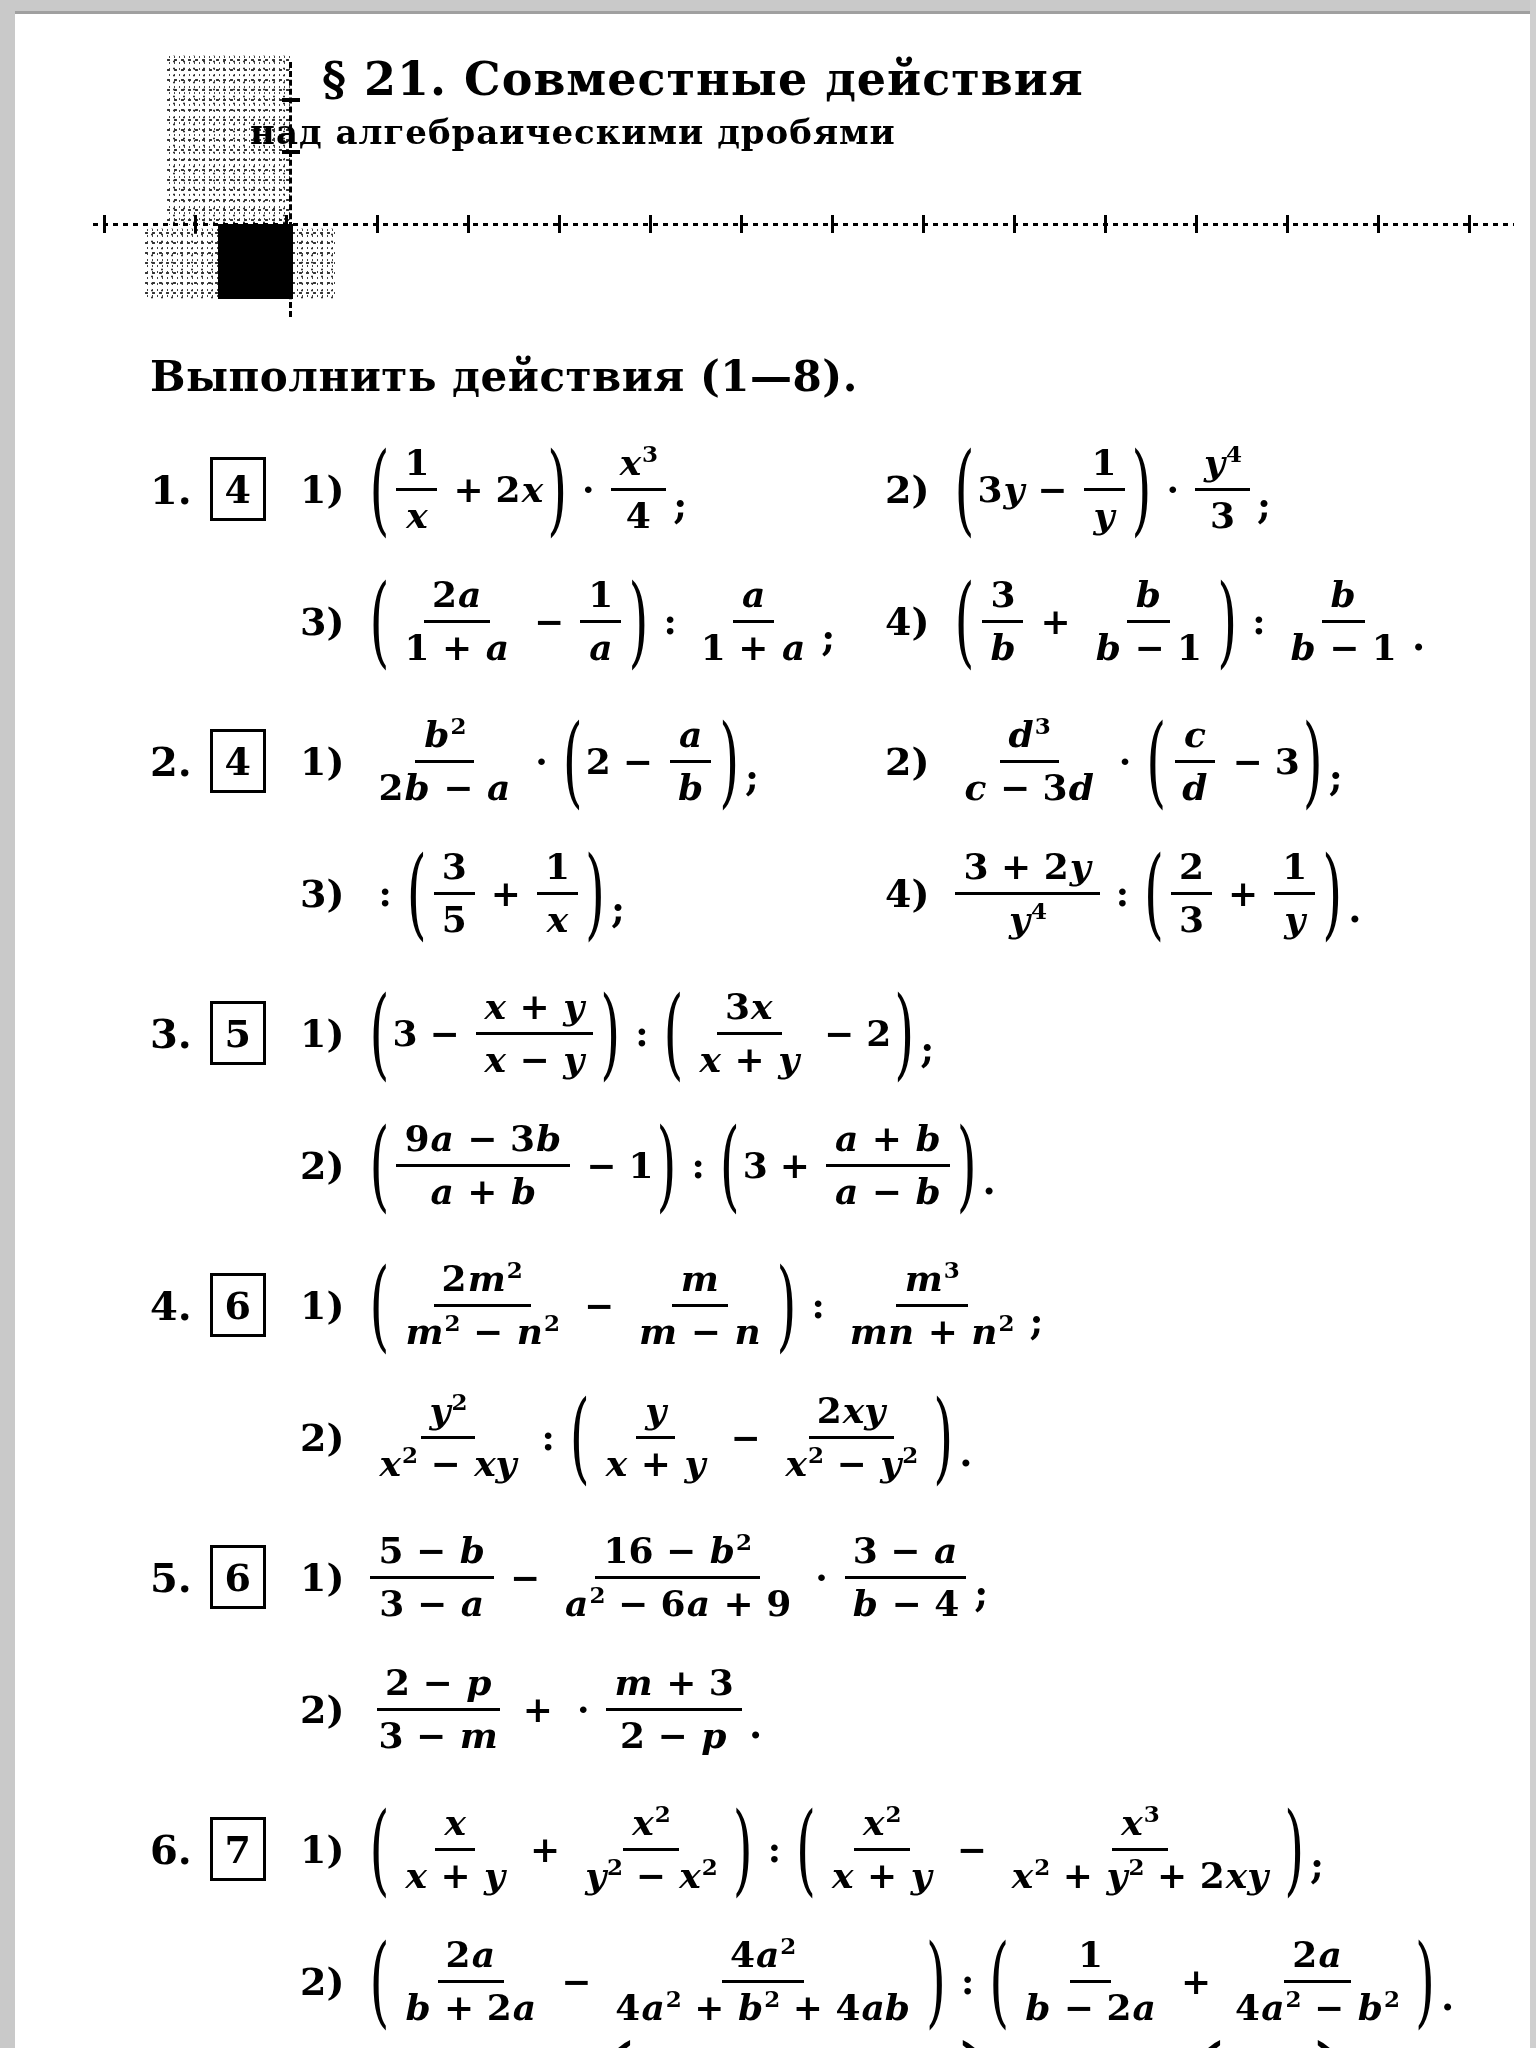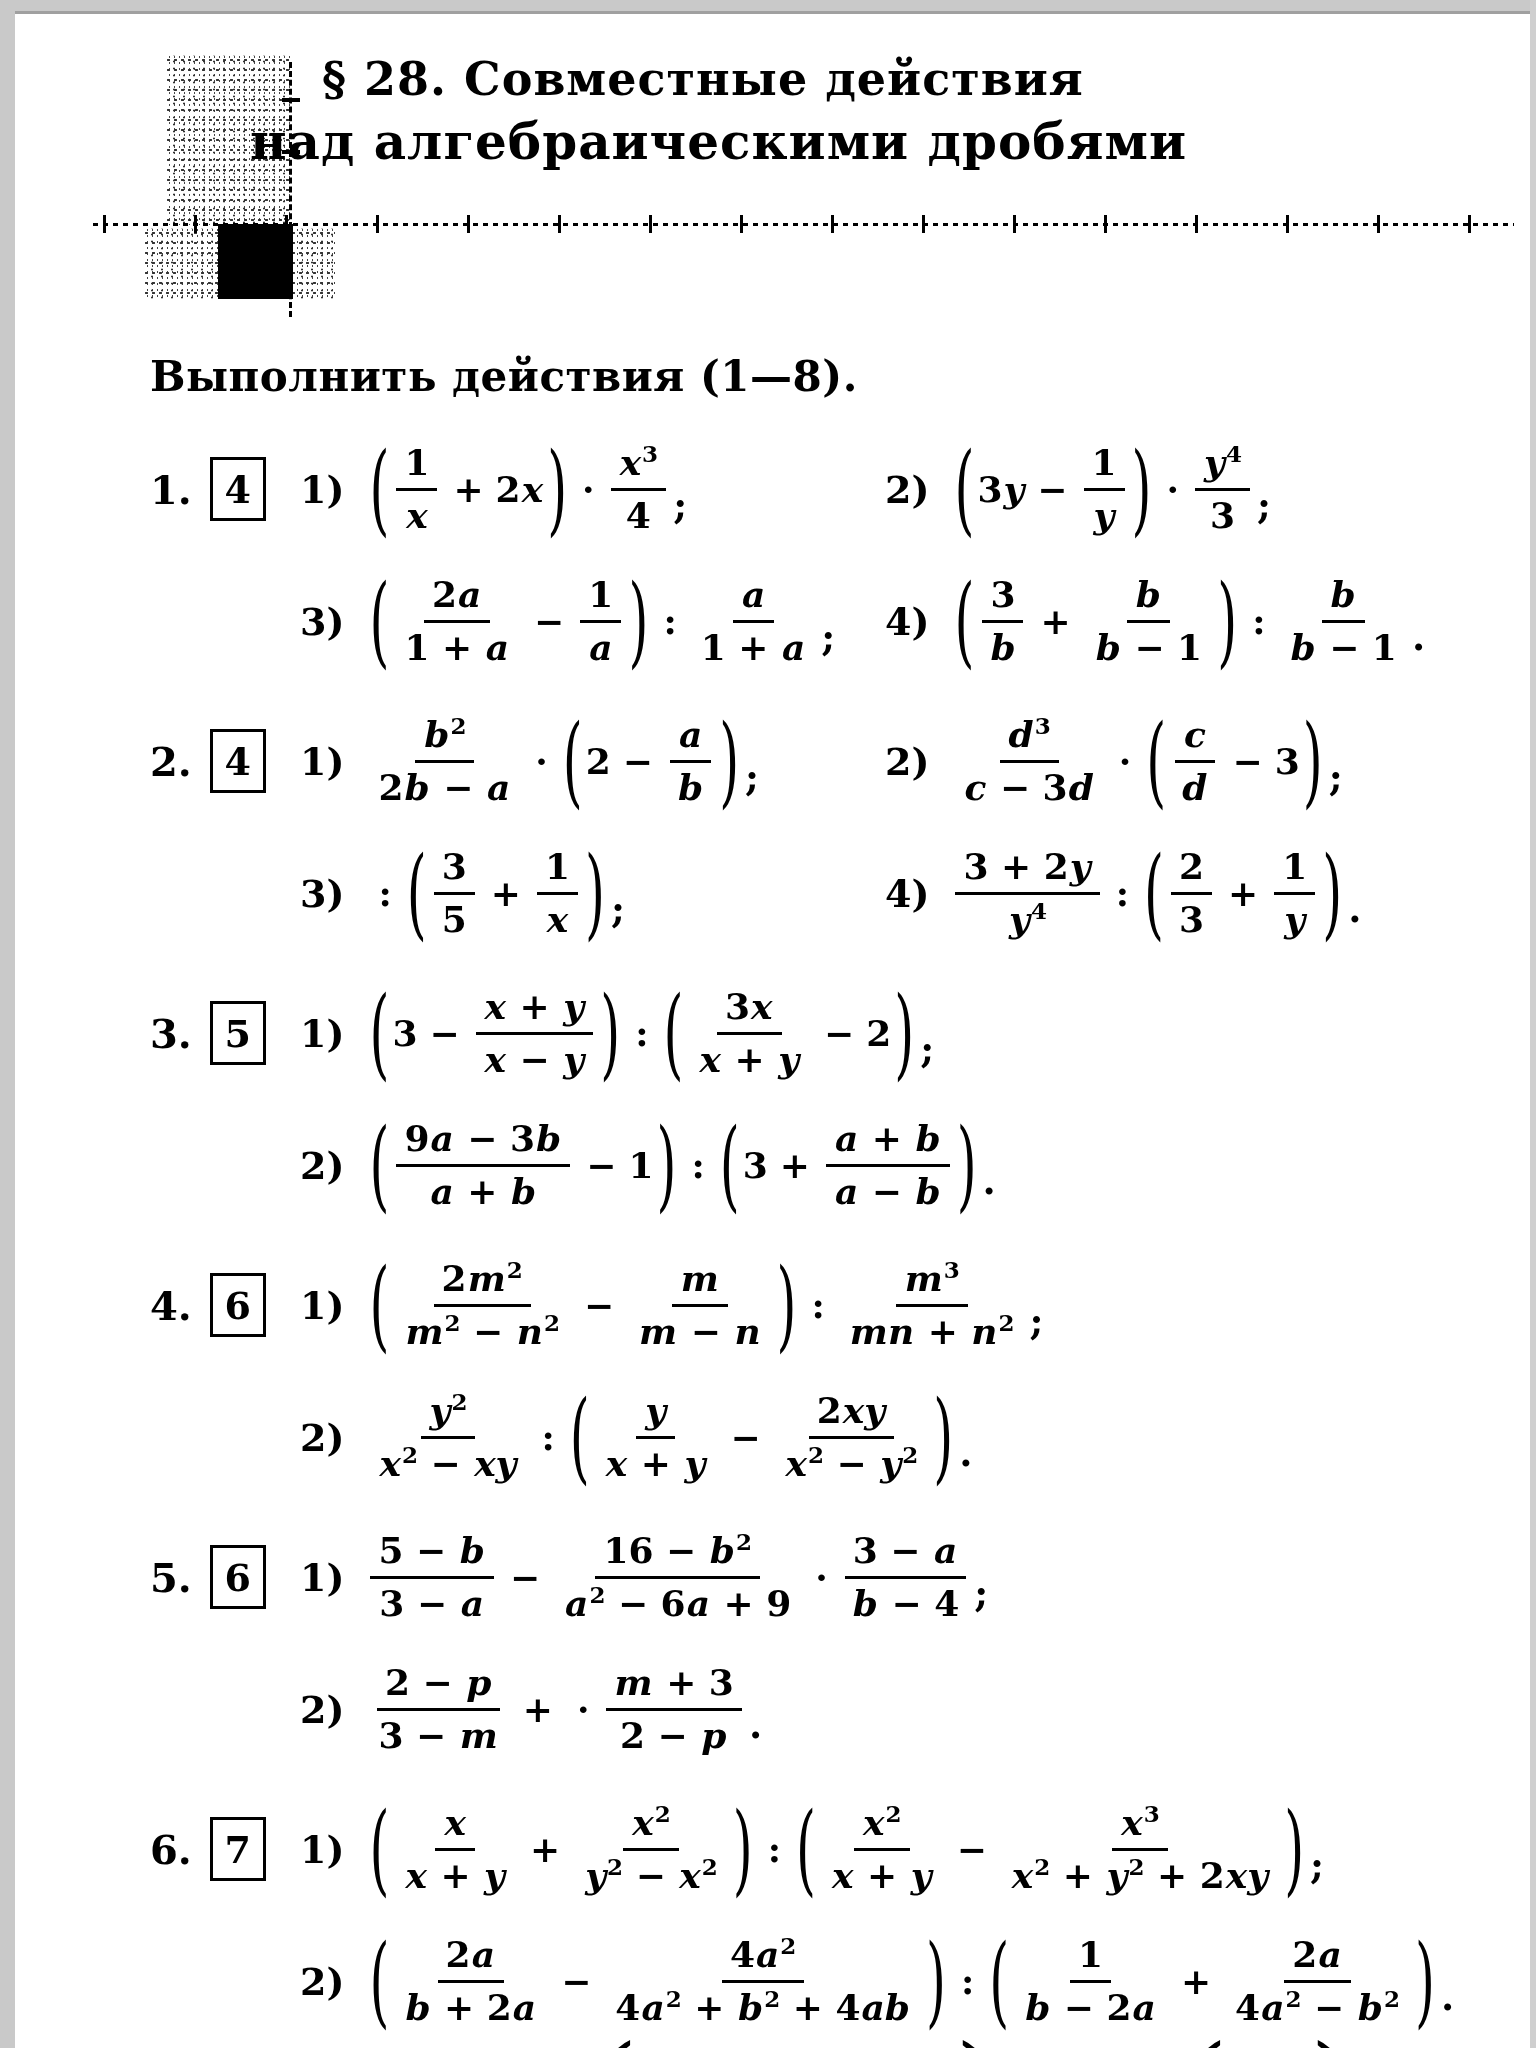--- a/index.html
+++ b/index.html
@@ -32,21 +32,21 @@
   .vtick { position:absolute; width:18px; height:4px; background:#000; z-index:2; }
   .vtick-1 { left:282px; top:98px; }
   .vtick-2 { left:282px; top:150px; }
   .numberline { position:absolute; left:93px; right:22px; top:215px; height:18px; z-index:2; }
   .numberline::before { content:""; position:absolute; left:0; right:0; top:8px; height:3px;
     background:repeating-linear-gradient(90deg,#000 0 5px,transparent 5px 10px); }
   .numberline::after { content:""; position:absolute; left:10px; right:0; top:0; bottom:0;
     background:repeating-linear-gradient(90deg,#000 0 3px,transparent 3px 91px); }
 
   .title-l1 { position:absolute; left:322px; top:52px;  font-size:46px; z-index:4; letter-spacing:1px; }
-  .title-l2 { position:absolute; left:250px; top:112px; font-size:50px; z-index:4; letter-spacing:1px; }
+  .title-l2 { position:absolute; left:250px; top:112px; font-size:34px; z-index:4; letter-spacing:1px; }
 
   .content { position:relative; z-index:5; padding:352px 30px 0 150px; }
   .instruction { font-size:42px; margin-bottom:22px; letter-spacing:0.5px; }
 
   
   .exercise { margin-bottom:8px; }
   .row { display:flex; align-items:center; min-height:132px; }
   .gut { flex:0 0 150px; display:flex; align-items:center; gap:18px; }
   .num { font-size:40px; }
   .count-box { display:inline-flex; align-items:center; justify-content:center;
@@ -79,21 +79,21 @@
   <div class="decor">
     <div class="numberline"></div>
     <div class="speckle speckle-a"></div>
     <div class="speckle speckle-b"></div>
     <div class="vline"></div>
     <div class="vtick vtick-1"></div>
     <div class="vtick vtick-2"></div>
     <div class="black-square"></div>
   </div>
 
-  <div class="title-l1">§ 28.  Совместные действия</div>
+  <div class="title-l1">§ 21.  Совместные действия</div>
   <div class="title-l2">над алгебраическими дробями</div>
 
   <div class="content">
     <div class="instruction">Выполнить действия (1—8).</div>
     <div id="exercises">
         <div class="exercise">
           <div class="row">
             <div class="gut">
               <span class="num">1.</span>
               <span class="count-box">4</span>

